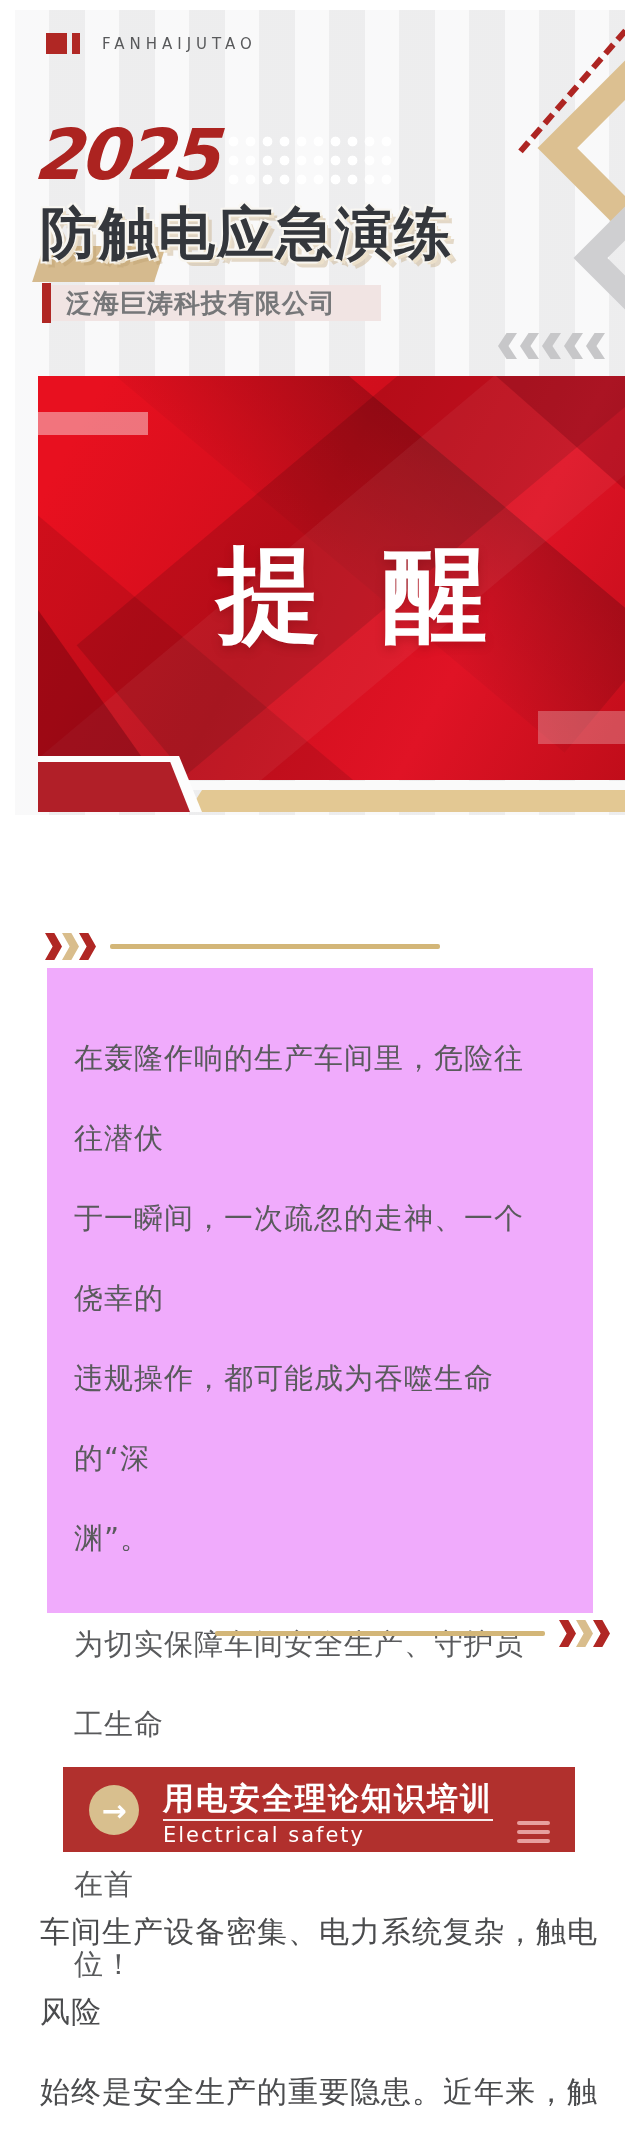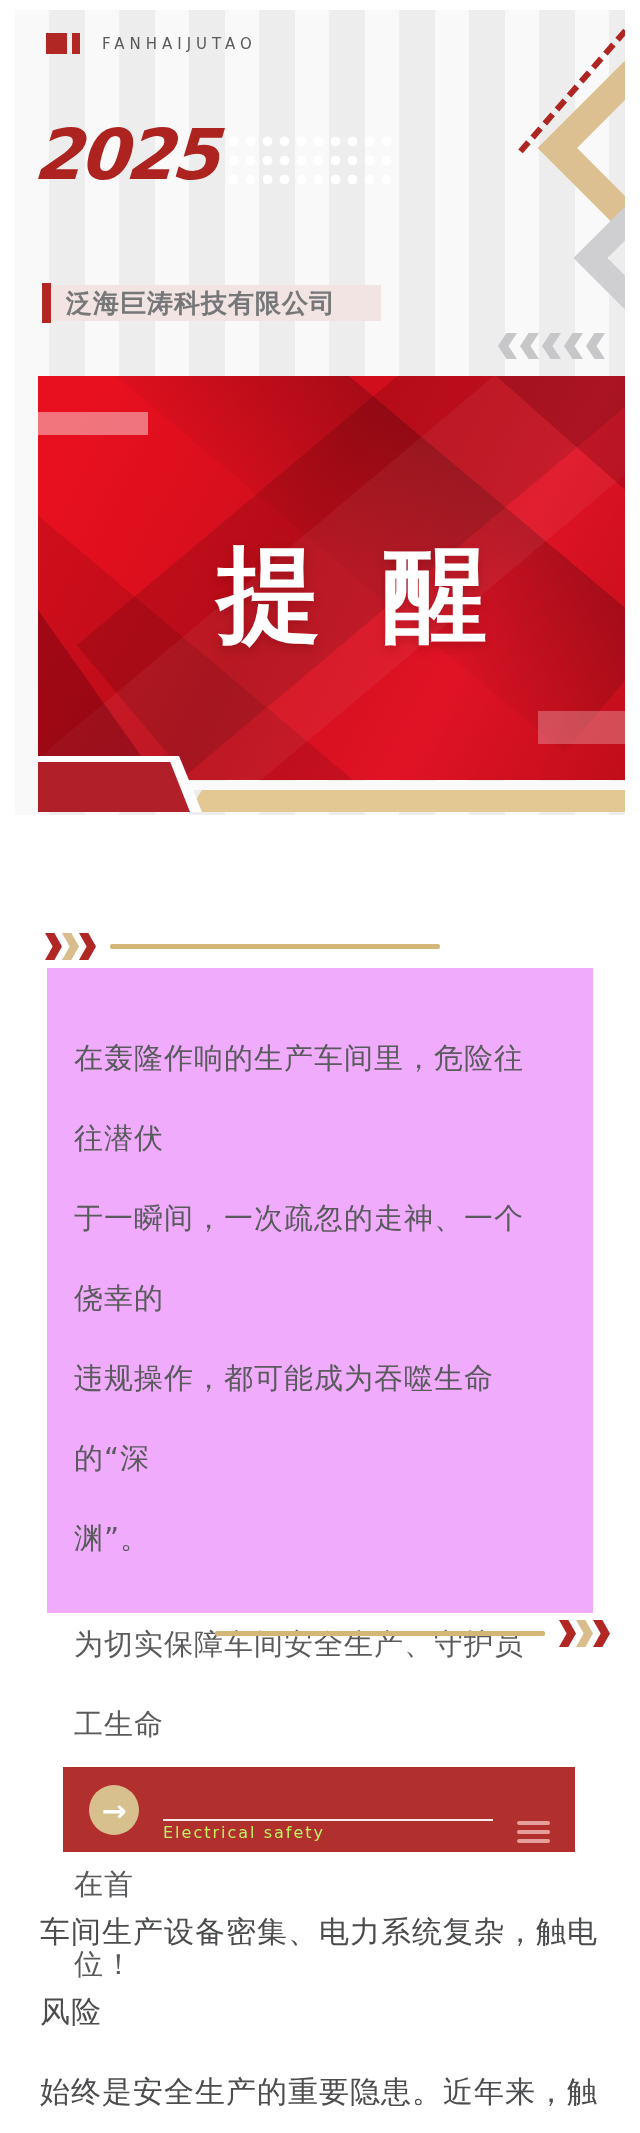--- a/index.html
+++ b/index.html
@@ -98,21 +98,21 @@
   .intro-p + .intro-p { margin-top:26px; }
 
   
   .section-bar { position:absolute; left:63px; top:1767px; width:512px; height:85px; background:#b1302d; }
   .sec-circle { position:absolute; left:26px; top:18px; width:50px; height:50px; border-radius:50%;
                 background:#d8bf8e; display:flex; align-items:center; justify-content:center;
                 color:#ffffff; font-size:30px; font-weight:700; }
   .sec-title { position:absolute; left:100px; top:11px; font-size:31px; font-weight:900; color:#ffffff;
                letter-spacing:2px; }
   .sec-underline { position:absolute; left:100px; top:52px; width:330px; height:2px; background:rgba(255,255,255,.9); }
-  .sec-sub { position:absolute; left:100px; top:56px; font-size:16px; color:#bef264; letter-spacing:2px; }
+  .sec-sub { position:absolute; left:100px; top:56px; font-size:21px; color:#ffffff; letter-spacing:2px; }
   .hamburger { position:absolute; right:25px; bottom:9px; width:33px; display:flex; flex-direction:column; gap:5px;
                cursor:pointer; }
   .hamburger i { display:block; height:4px; background:#e79f9e; border-radius:2px; }
 
   .body-p { position:absolute; left:40px; top:1892px; width:566px; font-size:30px; color:#4b4c4e;
             line-height:80px; letter-spacing:1px; }
 </style>
 </head>
 <body>
 
@@ -126,20 +126,24 @@
       <span class="logo-txt">FANHAIJUTAO</span>
     </div>
 
     <div class="deco-dash"></div>
     <div class="deco-diamond-tan"></div>
     <div class="deco-diamond-gray"></div>
 
     <div class="year">2025</div>
     <div class="dots"></div>
 
+    <div class="title-wrap">
+      <span class="title-para"></span>
+      <div class="hero-title">防触电应急演练</div>
+    </div>
 
     <div class="company-row">
       <span class="company-bar"></span>
       <span class="company-strip">
         <span class="company-name">泛海巨涛科技有限公司</span>
       </span>
     </div>
 
     <div class="chevrow-left">
       <span class="chev-l"></span>
@@ -193,20 +197,21 @@
       <span class="chev-r chev-red"></span>
       <span class="chev-r chev-tan"></span>
       <span class="chev-r chev-red"></span>
     </span>
   </div>
 
   <div class="section-bar">
     <div class="sec-circle">
       <span>→</span>
     </div>
+    <div class="sec-title">用电安全理论知识培训</div>
     <div class="sec-underline"></div>
     <div class="sec-sub">Electrical safety</div>
     <div class="hamburger">
         <i></i>
         <i></i>
         <i></i>
       </div>
   </div>
 
   <p class="body-p prewrap">车间生产设备密集、电力系统复杂，触电风险

